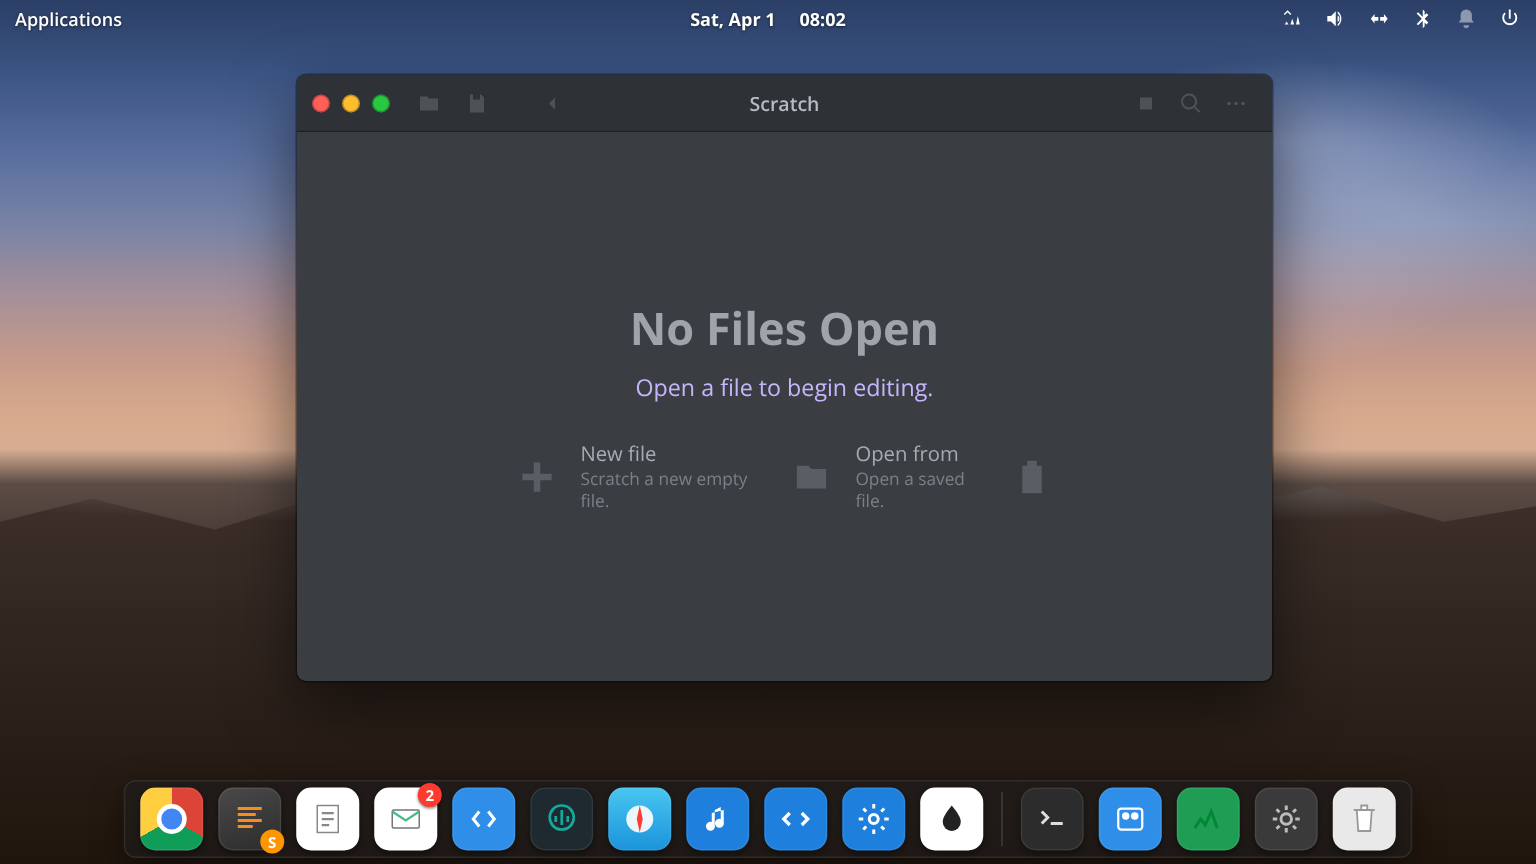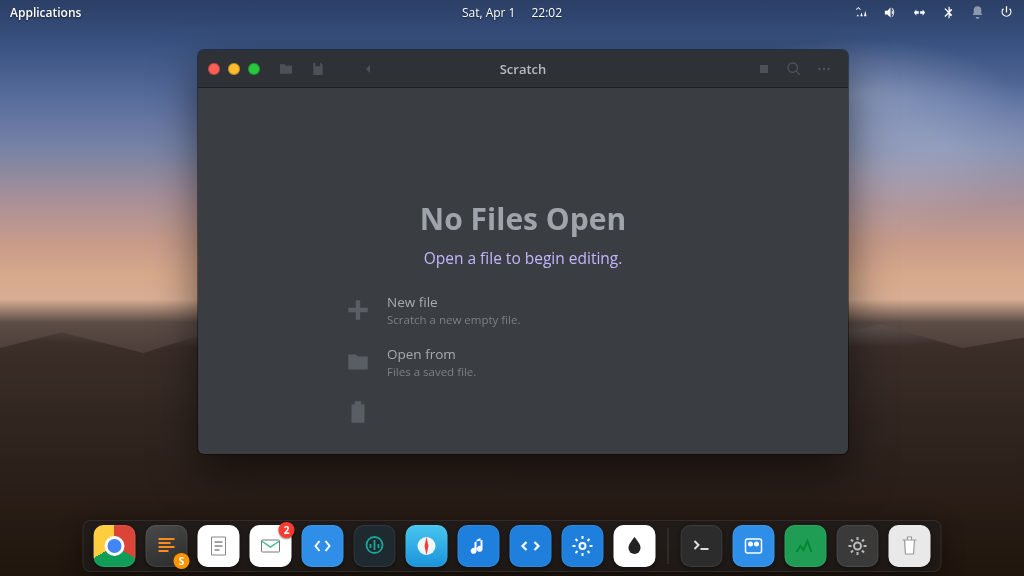--- a/index.html
+++ b/index.html
@@ -38,21 +38,21 @@
     }
 
     
     .panel {
       position:absolute; top:0; left:0; right:0; height:24px;
       display:flex; align-items:center; justify-content:space-between;
       color:#fff; font-size:12px; text-shadow:0 1px 2px rgba(0,0,0,.6);
       padding:0 10px; z-index:30;
     }
     .panel .left,.panel .center,.panel .right { display:flex; align-items:center; gap:14px; }
-    .panel .center { position:absolute; left:50%; transform:translateX(-50%); font-weight:400; gap:16px;}
+    .panel .center { position:absolute; left:50%; transform:translateX(-50%); font-weight:700; gap:16px;}
     .panel .right svg { width:15px; height:15px; fill:#fff; display:block; }
     .panel .right > * { display:flex; align-items:center; cursor:default; }
     .menu-btn { font-weight:600; cursor:default; }
 
     
     .window {
       position:absolute; left:198px; top:50px; width:650px; height:404px;
       background:#3a3e42; border-radius:6px; box-shadow:0 18px 45px rgba(0,0,0,.55), 0 0 0 1px rgba(0,0,0,.4);
       z-index:20; color:#c9ccd0; overflow:hidden;
     }
@@ -71,21 +71,21 @@
     .tbar .tbtn svg{ width:16px; height:16px; fill:#8a8f95; }
     .tbar .dim svg{ opacity:.35; }
     .tbar .title { position:absolute; left:0; right:0; text-align:center; font-size:13px; color:#b6bbc1; font-weight:600; pointer-events:none;}
     .tbar .group-left  { display:flex; align-items:center; gap:4px; margin-left:12px;}
     .tbar .group-right { display:flex; align-items:center; gap:2px; margin-left:auto;}
 
     
     .body { position:absolute; inset:38px 0 0 0; display:flex; flex-direction:column; align-items:center;}
     .bigtitle { margin-top:110px; font-size:30px; font-weight:700; color:#9ea4aa; }
     .subtitle { margin-top:8px; font-size:15.5px; color:#c4b5fd; }
-    .actions  { margin-top:22px; width:360px; display:flex; flex-direction:column; gap:14px;}
+    .actions  { margin-top:22px; width:360px; display:flex; gap:14px;}
     .row { display:flex; gap:14px; align-items:center; padding:2px 0; cursor:default;}
     .row .ico { width:30px; height:30px; display:flex; align-items:center; justify-content:center; flex:none;}
     .row .ico svg { width:26px; height:26px; fill:#595e64; }
     .row .txt .t { font-size:13.5px; color:#a6abb1; }
     .row .txt .d { font-size:11.5px; color:#7b8086; margin-top:1px;}
 
     
     .dock {
       position:absolute; bottom:4px; left:50%; transform:translateX(-50%);
       height:52px; padding:5px 10px;
@@ -128,21 +128,21 @@
 <div class="desktop">
   <div class="clouds"></div>
   <div class="ridge"></div>
 
   <div class="panel">
     <div class="left">
       <span class="menu-btn">Applications</span>
     </div>
     <div class="center">
       <span>Sat, Apr 1</span>
-      <span>22:02</span>
+      <span>08:02</span>
     </div>
     <div class="right">
       <span>
           <svg viewBox="0 0 24 24">
             <path d="M4 18h4l-2-3zM10 18h4l-2-6zM16 18h4l-2-9zM3 7l4-4 4 4-1 1-3-3-3 3z"></path>
           </svg>
         </span>
       <span>
           <svg viewBox="0 0 24 24">
             <path d="M3 9v6h4l5 5V4L7 9H3zm13 3a4 4 0 0 0-2-3.5v7A4 4 0 0 0 16 12zm-2-8v2a8 8 0 0 1 0 12v2a10 10 0 0 0 0-16z"></path>
@@ -234,21 +234,21 @@
             </div>
         </div>
         <div class="row">
           <div class="ico">
               <svg viewBox="0 0 24 24">
                 <path d="M3 5h7l2 2h9v12H3z"></path>
               </svg>
             </div>
           <div class="txt">
               <div class="t">Open from</div>
-              <div class="d">Files a saved file.</div>
+              <div class="d">Open a saved file.</div>
             </div>
         </div>
         <div class="row">
           <div class="ico">
               <svg viewBox="0 0 24 24">
                 <path d="M9 2h6v3H9zM6 5h12v17H6zM9 5V2"></path>
                 <path d="M11 7a3 3 0 0 0-3 3v3a3 3 0 0 0 6 0v-3a3 3 0 0 0-3-3z" fill="none" stroke="#595e64" stroke-width="2"></path>
               </svg>
             </div>
         </div>

